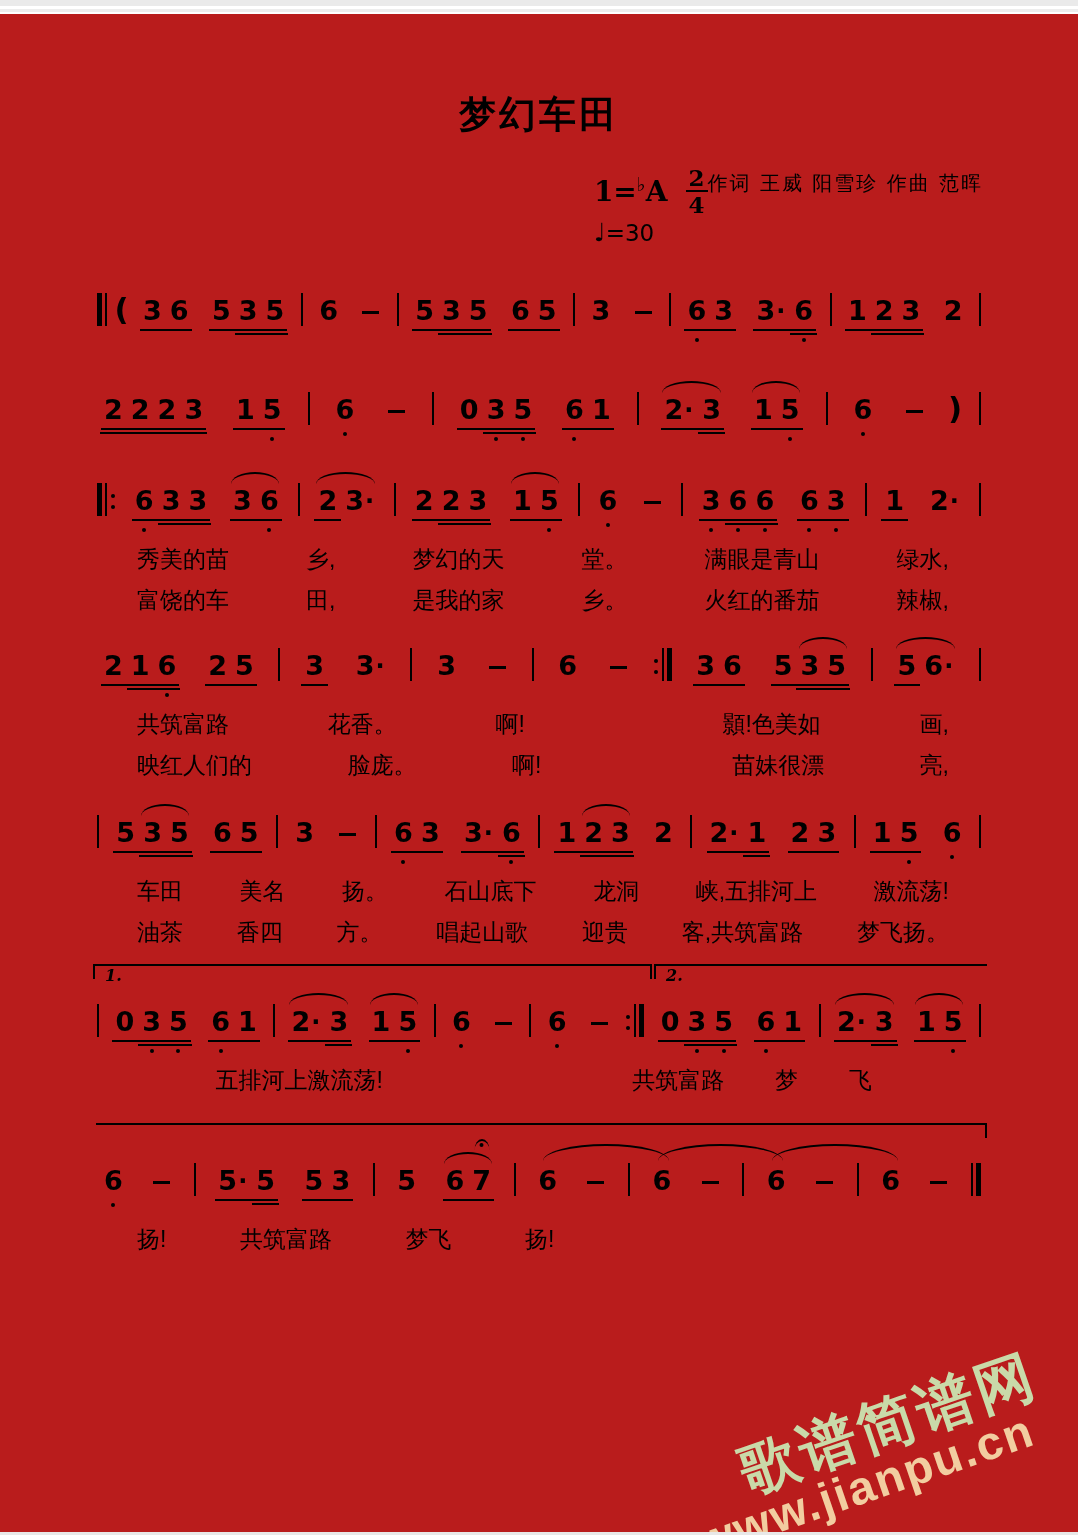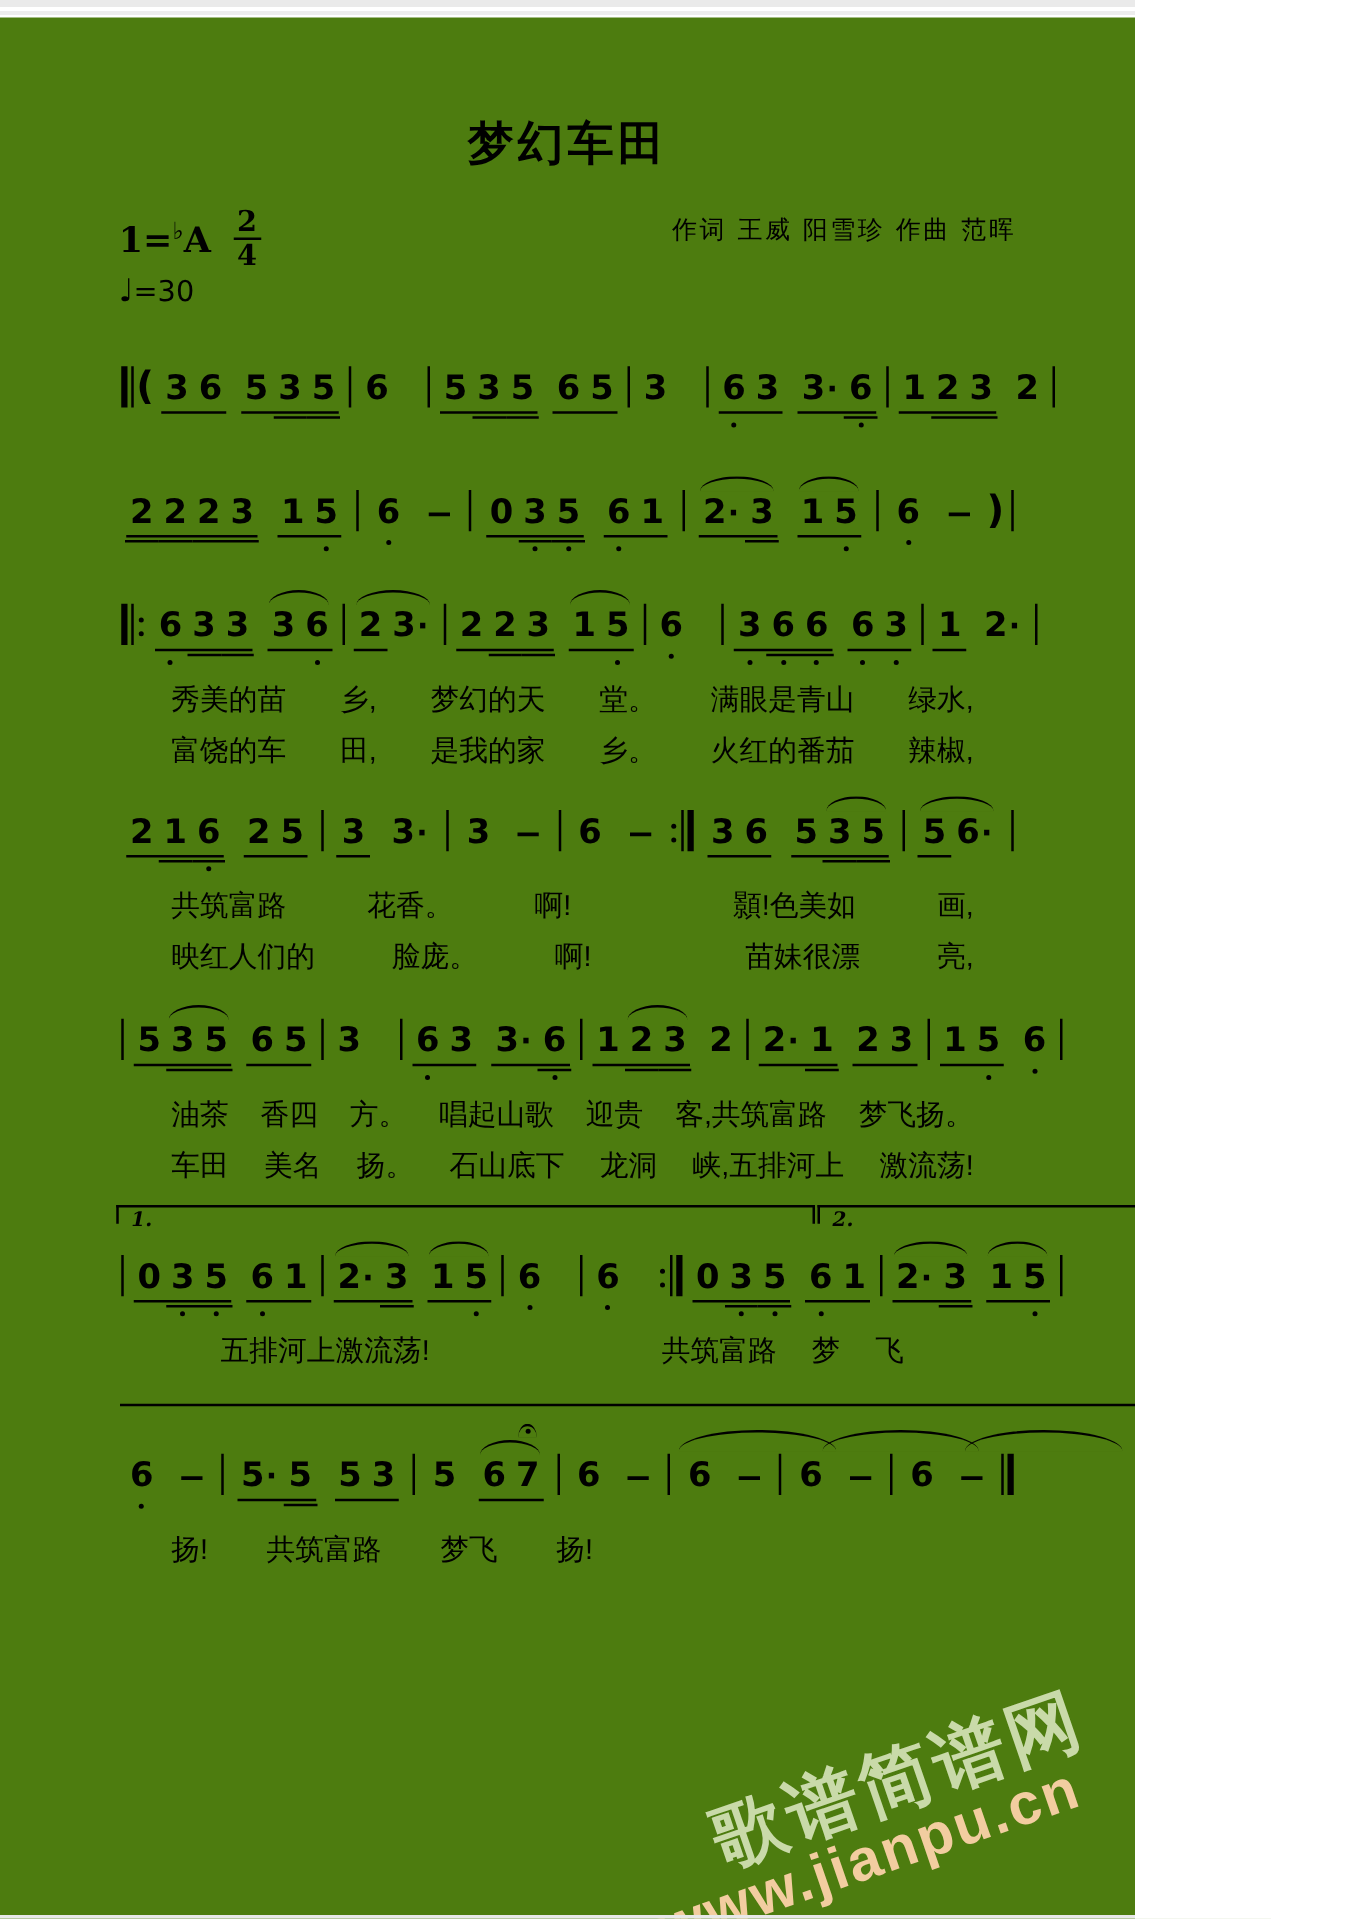--- a/index.html
+++ b/index.html
@@ -1,23 +1,23 @@
 <!DOCTYPE html>
 <html><head>
 <meta charset="utf-8">
 <style>
   html,body{margin:0;padding:0;background:#fff;}
-  .sheet{position:relative;width:908px;height:1535px;background:#4d7c0f;overflow:hidden;
+  .sheet{position:relative;width:1078px;height:1535px;background:#b91c1c;overflow:hidden;
          font-family:"Liberation Sans",sans-serif;color:#000;}
   .topstrip{height:14px;background:linear-gradient(to bottom,#eaeaea 0,#eaeaea 6px,#ffffff 6px,#ffffff 9px,#ededed 9px,#ededed 12px,#ffffff 12px);}
   .botline{position:absolute;left:0;right:0;bottom:0;height:3px;background:#e8e8e8;}
 
   .title{text-align:center;font:700 37px "Liberation Sans",sans-serif;letter-spacing:3px;margin-top:76px;}
 
-  .hdr{display:flex;justify-content:space-between;align-items:flex-start;margin:26px 95px 0;}
+  .hdr{display:flex;justify-content:flex-end;align-items:flex-start;margin:26px 95px 0;}
   .keyrow{display:flex;align-items:center;gap:18px;}
   .keysig{font:700 28px "DejaVu Serif",serif;}
   .keysig sup{font-size:19px;}
   .timesig{display:inline-flex;flex-direction:column;align-items:center;font:700 23px "DejaVu Serif",serif;line-height:1.0;}
   .timesig .tt{border-bottom:2px solid #000;padding:0 3px 1px;}
   .timesig .tb{padding-top:1px;}
   .temporow{font:400 23px "DejaVu Sans",sans-serif;margin-top:2px;}
   .temporow .nq{font-size:25px;}
   .credits{font:400 20px "DejaVu Serif",serif;margin-top:4px;letter-spacing:2px;}
 
@@ -672,37 +672,37 @@
             <span class="note">
               <span class="nd">6</span>
               <span class="lodot"></span>
             </span>
           </span>
           <span class="barwrap">
             <span class="bar"></span>
           </span>
         </div>
         <div class="lyricrow full">
+          <span class="lseg">车田</span>
+          <span class="lseg">美名</span>
+          <span class="lseg">扬。</span>
+          <span class="lseg">石山底下</span>
+          <span class="lseg">龙洞</span>
+          <span class="lseg">峡,五排河上</span>
+          <span class="lseg">激流荡!</span>
+        </div>
+        <div class="lyricrow full">
           <span class="lseg">油茶</span>
           <span class="lseg">香四</span>
           <span class="lseg">方。</span>
           <span class="lseg">唱起山歌</span>
           <span class="lseg">迎贵</span>
           <span class="lseg">客,共筑富路</span>
           <span class="lseg">梦飞扬。</span>
         </div>
-        <div class="lyricrow full">
-          <span class="lseg">车田</span>
-          <span class="lseg">美名</span>
-          <span class="lseg">扬。</span>
-          <span class="lseg">石山底下</span>
-          <span class="lseg">龙洞</span>
-          <span class="lseg">峡,五排河上</span>
-          <span class="lseg">激流荡!</span>
-        </div>
       </div>
       <div class="system sys6">
         <div class="noterow">
           <span class="barwrap">
             <span class="bar"></span>
           </span>
           <span class="grp beamed">
             <span class="note">
               <span class="nd">0</span>
             </span>

